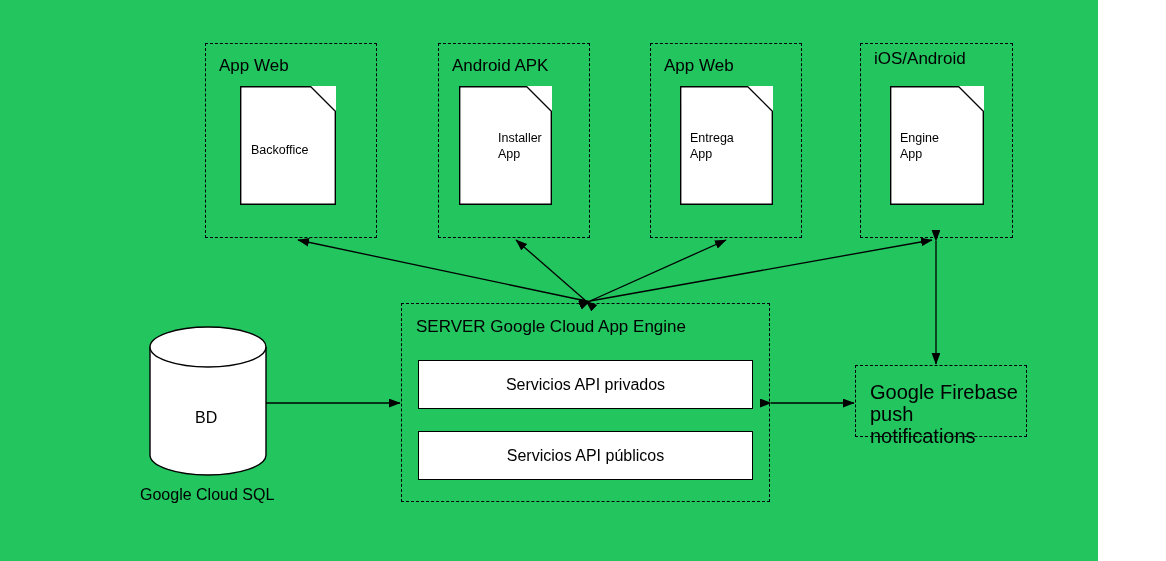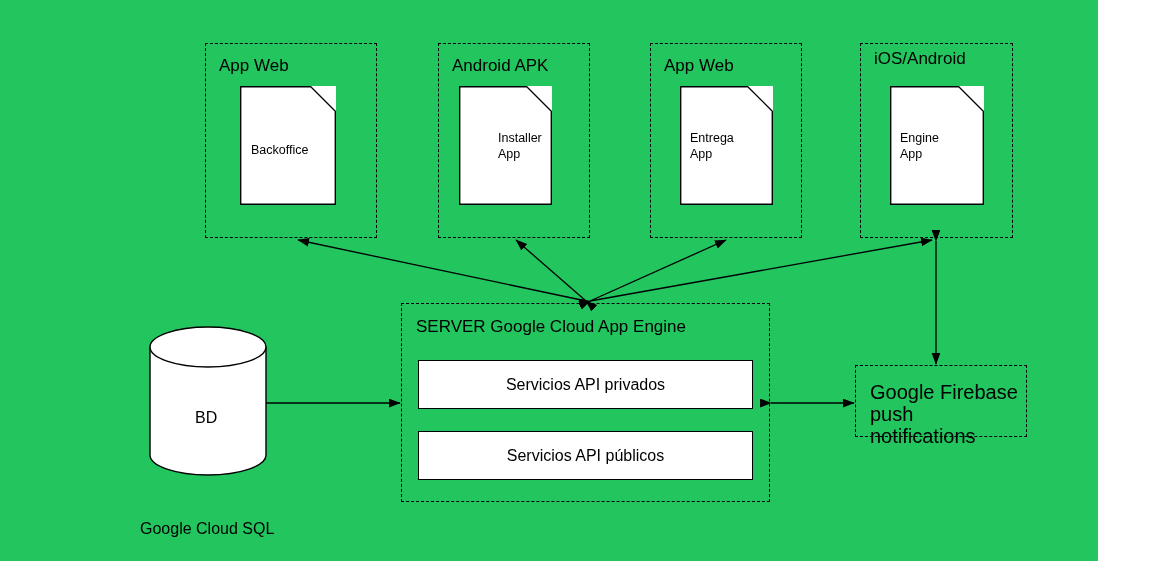--- a/index.html
+++ b/index.html
@@ -154,19 +154,19 @@
     <span>Servicios API privados</span>
   </div>
 
   <div class="cyl" style="left:148px;top:325px;width:120px;height:152px;">
     <svg width="120" height="152" viewBox="0 0 120 152">
       <path d="M2,22 L2,130 A58,20 0 0 0 118,130 L118,22" fill="#ffffff" stroke="#000000" stroke-width="1.4"></path>
       <ellipse cx="60" cy="22" rx="58" ry="20" fill="#ffffff" stroke="#000000" stroke-width="1.4"></ellipse>
     </svg>
   </div>
   <div class="cyl-label" style="left:195px;top:409px;">BD</div>
-  <div class="caption" style="left:140px;top:486px;margin-top:34px;">Google Cloud SQL</div>
+  <div class="caption" style="left:140px;top:486px;">Google Cloud SQL</div>
 
   <div class="dashbox" style="left:855px;top:365px;width:172px;height:72px;"></div>
   <div class="fb-text" style="left:870px;top:381px;width:150px;">Google Firebase
 push notifications</div>
 
 </div>
 
 </body></html>

